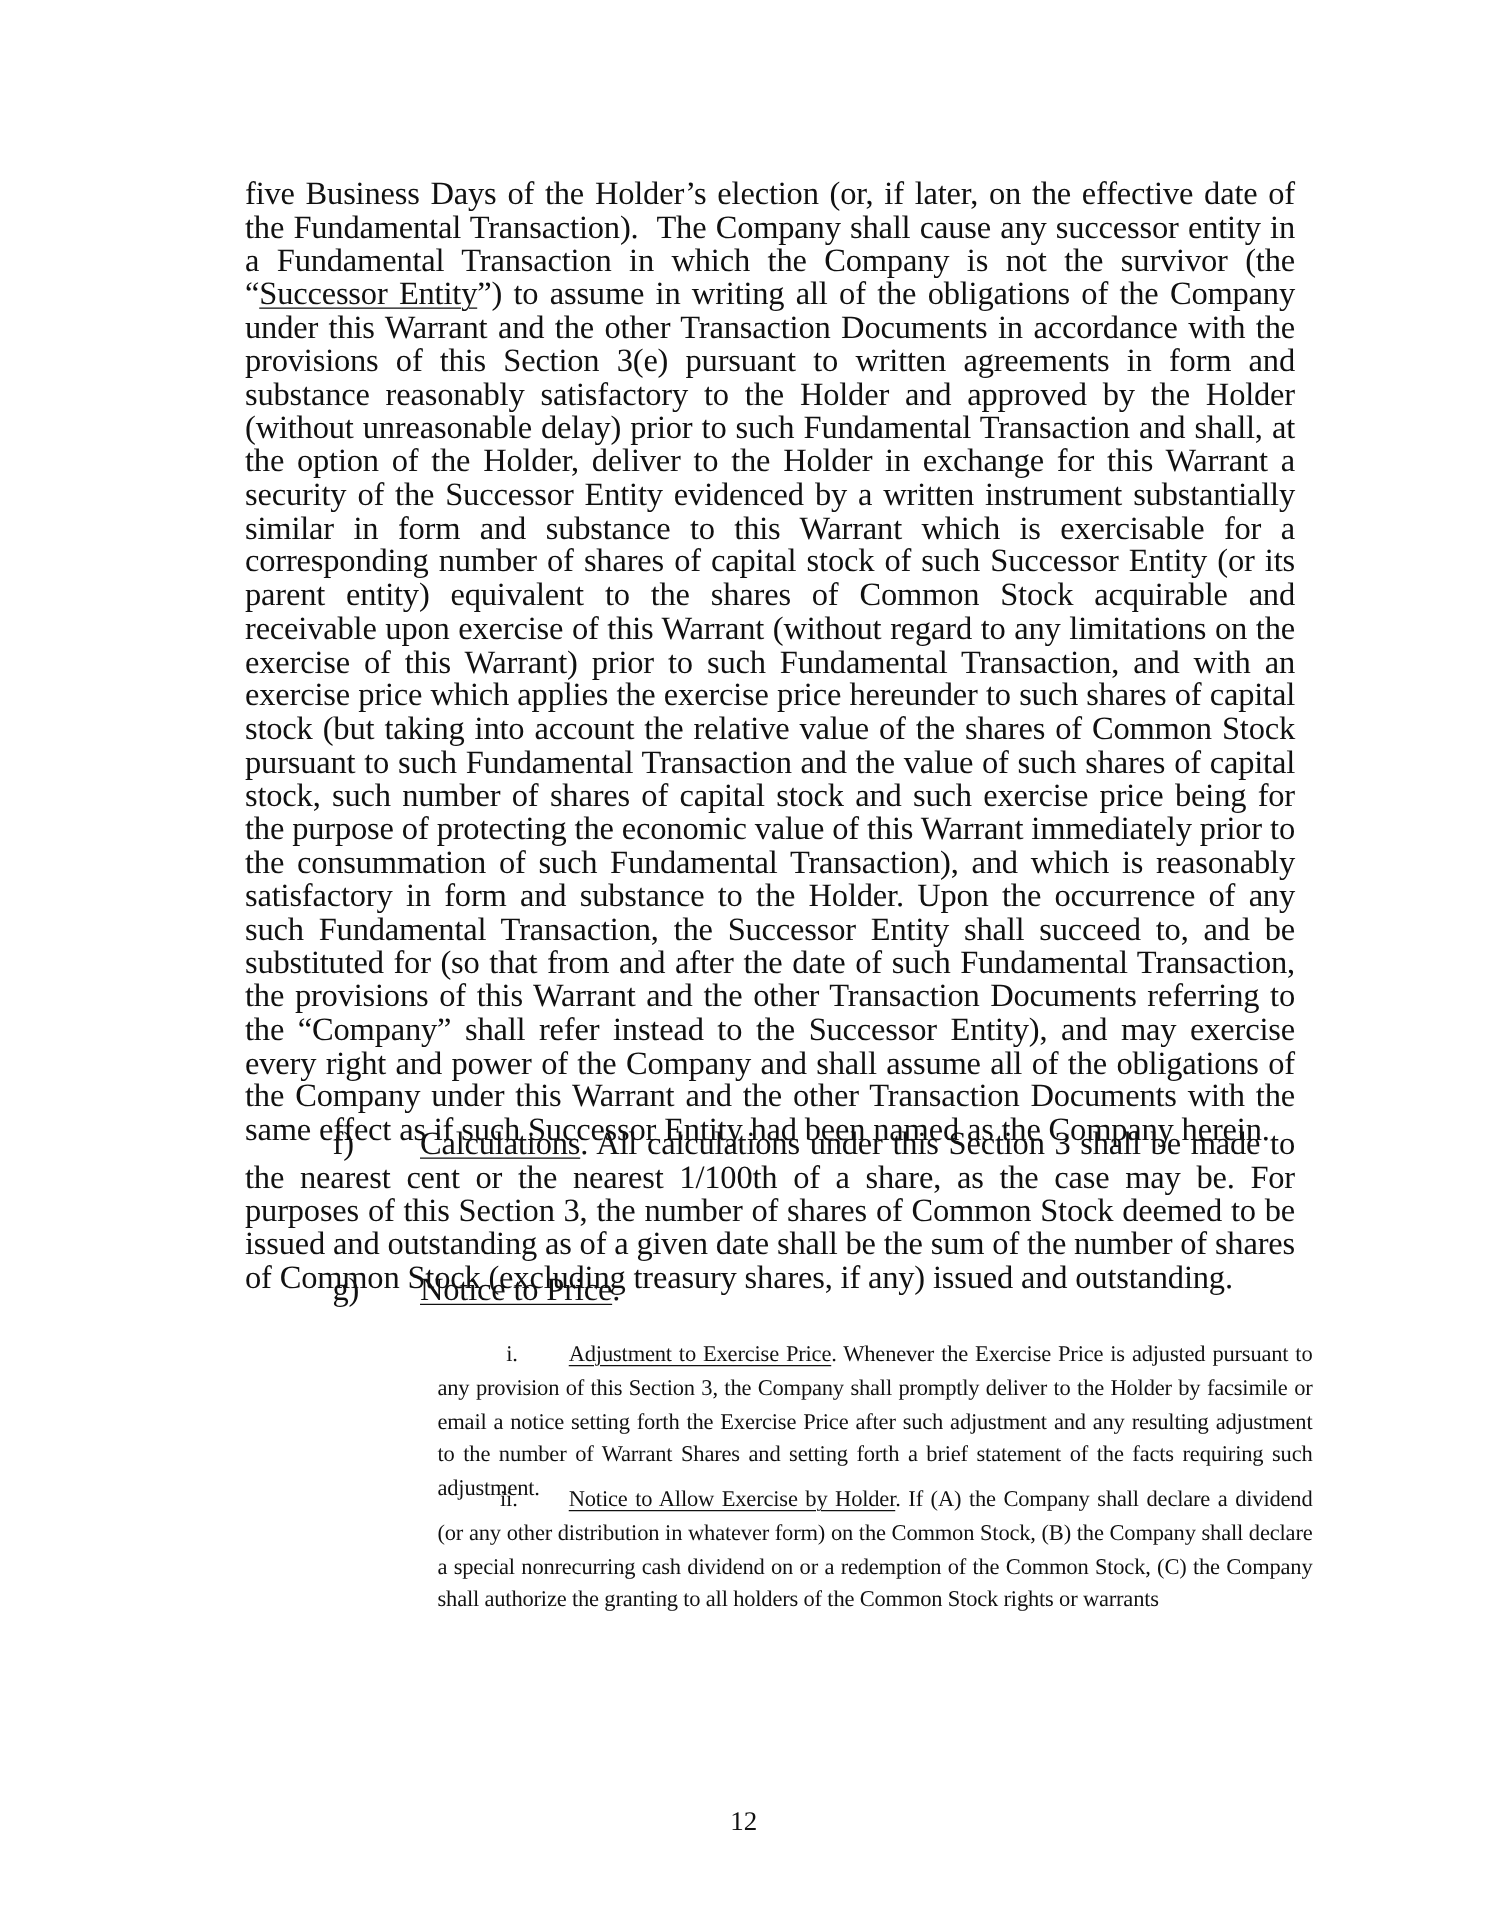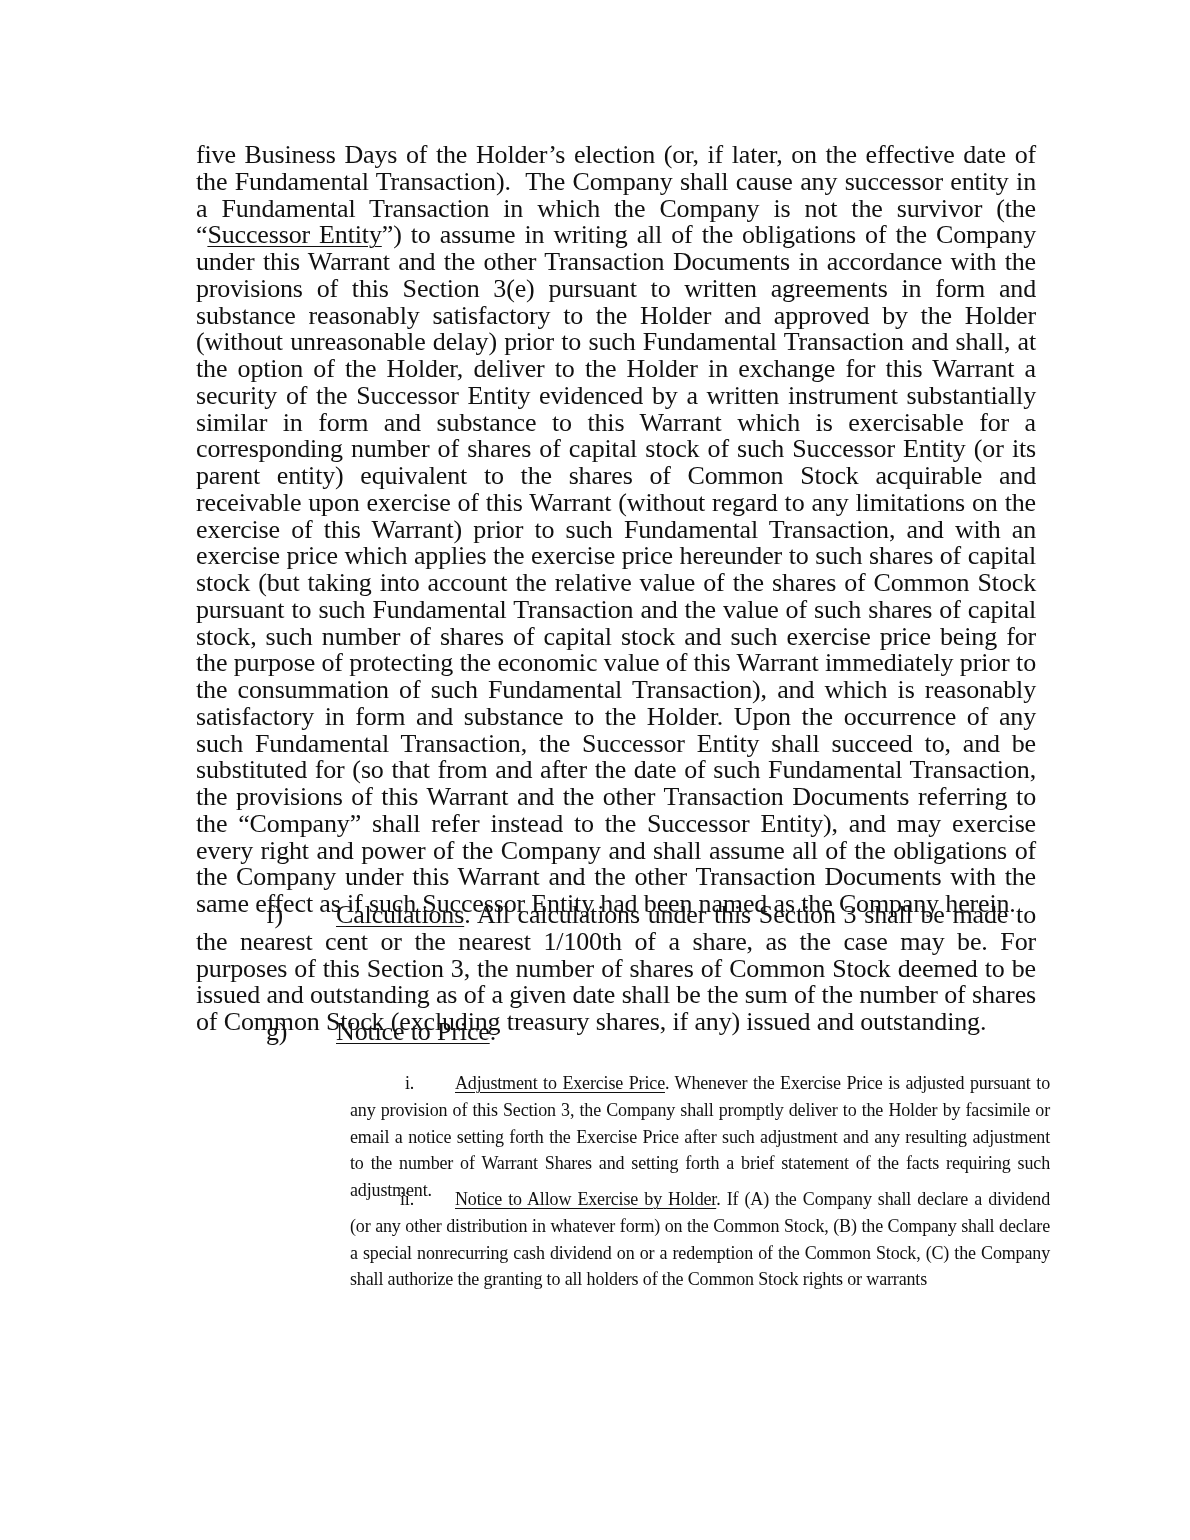--- a/index.html
+++ b/index.html
@@ -46,14 +46,15 @@
   </div>
 
   <div class="sub" style="top:1070px;">
     <p style="text-indent:55px;"><span class="marker" style="width:50px;text-indent:0;">i.</span><span class="u">Adjustment to Exercise Price</span><span>. Whenever the Exercise Price is adjusted pursuant to any provision of this Section 3, the Company shall promptly deliver to the Holder by facsimile or email a notice setting forth the Exercise Price after such adjustment and any resulting adjustment to the number of Warrant Shares and setting forth a brief statement of the facts requiring such adjustment.</span></p>
   </div>
 
   <div class="sub" style="top:1186px;">
     <p style="text-indent:50px;"><span class="marker" style="width:55px;text-indent:0;">ii.</span><span class="u">Notice to Allow Exercise by Holder</span><span>. If (A) the Company shall declare a dividend (or any other distribution in whatever form) on the Common Stock, (B) the Company shall declare a special nonrecurring cash dividend on or a redemption of the Common Stock, (C) the Company shall authorize the granting to all holders of the Common Stock rights or warrants</span></p>
   </div>
 
+  <div class="pageno">12</div>
 
 </div>
 
 </body></html>

